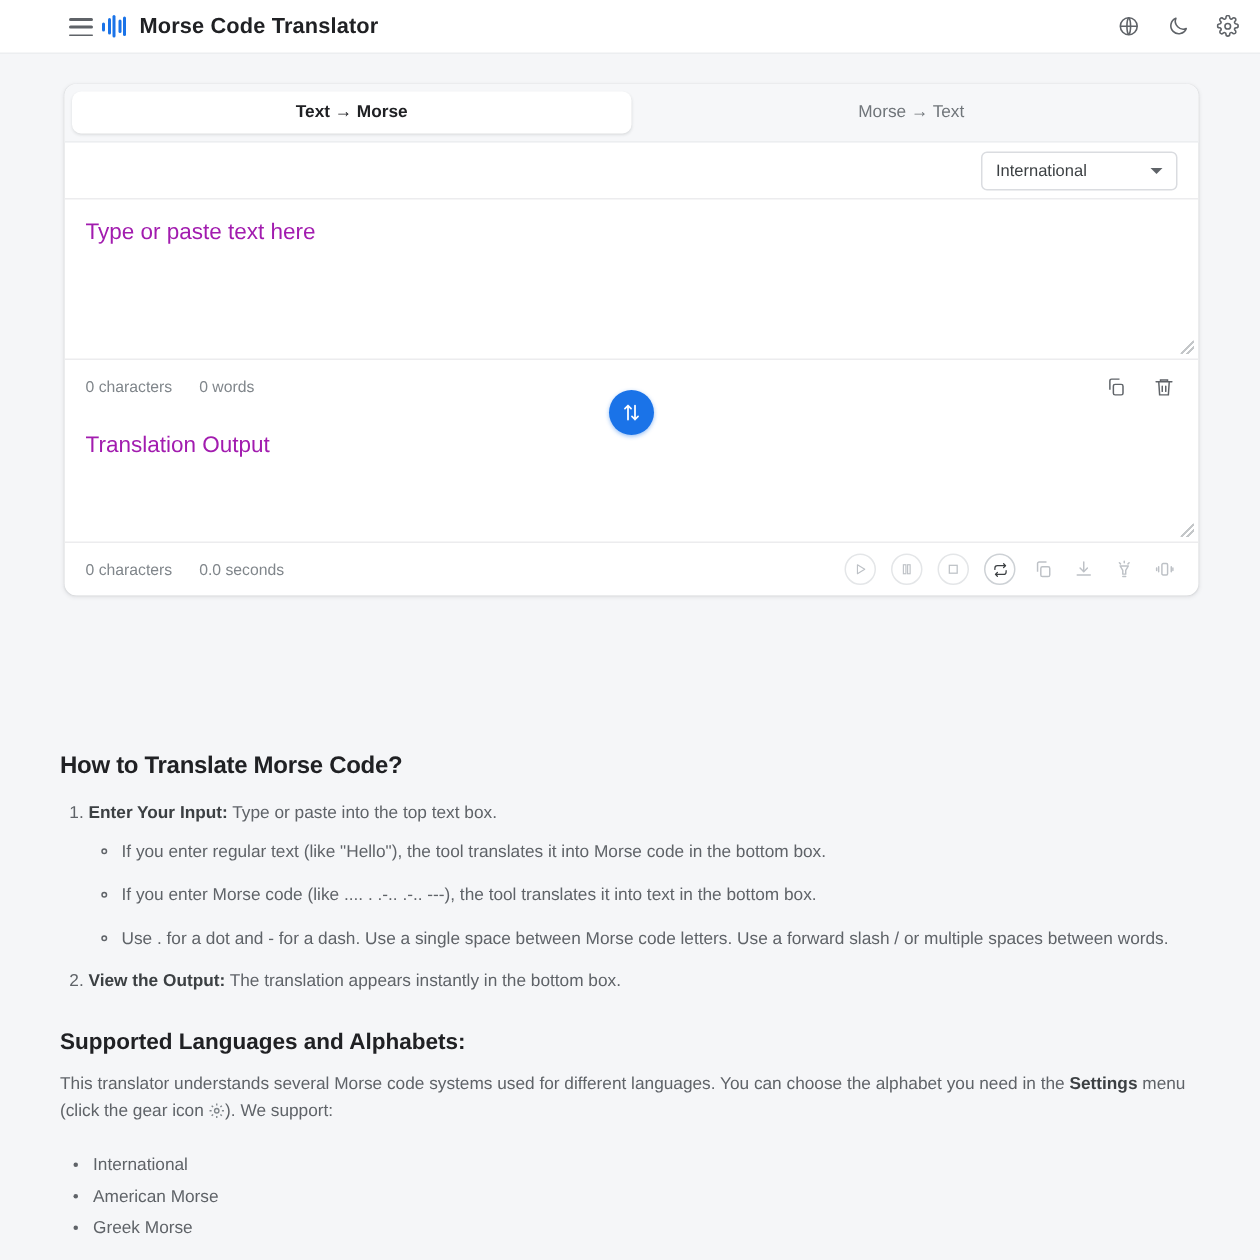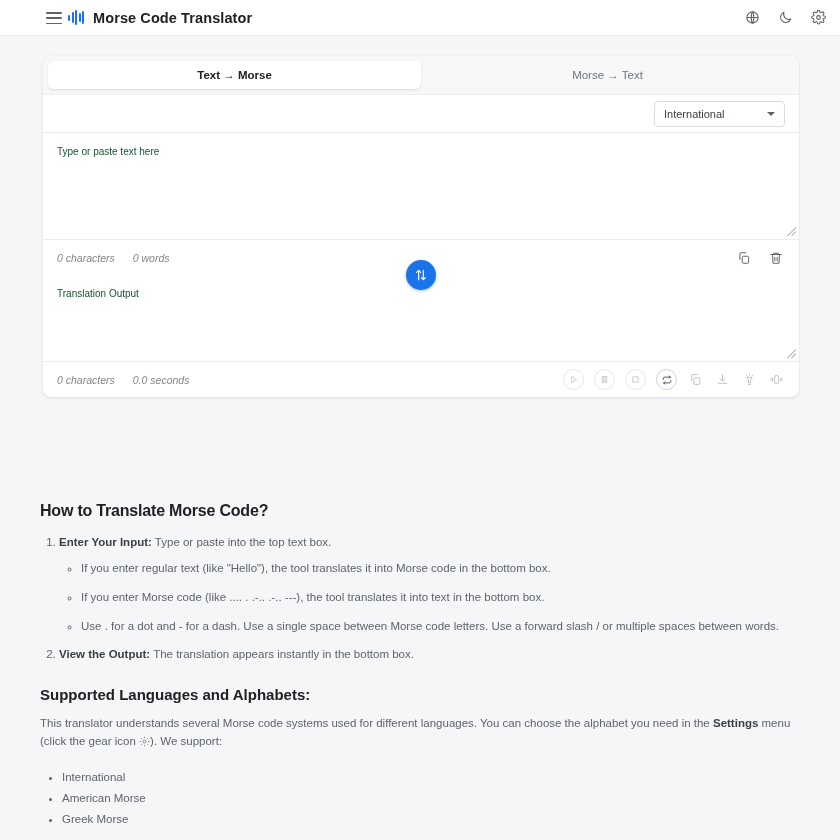--- a/index.html
+++ b/index.html
@@ -69,33 +69,32 @@
     font-size: 11px; color: #3c4043; cursor: pointer;
   }
   .select .caret { margin-left: auto; width: 0; height: 0;
     border-left: 4px solid transparent; border-right: 4px solid transparent;
     border-top: 4px solid #5f6368; }
 
   .divider { height: 1px; background: #ececee; }
 
   .textzone { position: relative; height: 106px; padding: 13px 14px 0 14px; }
   .textzone.out { height: 86px; }
-  .ph { font-size: 10px; color: #14532d; }
+  .ph { font-size: 15px; color: #a21caf; }
   .resize {
     position: absolute; right: 3px; bottom: 3px; width: 9px; height: 9px;
     background:
       linear-gradient(135deg, transparent 45%, #c4c7c9 45%, #c4c7c9 56%, transparent 56%),
       linear-gradient(135deg, transparent 70%, #c4c7c9 70%, #c4c7c9 81%, transparent 81%);
     cursor: nwse-resize;
   }
 
   .footerbar {
     height: 36px; display: flex; align-items: center; padding: 0 14px;
     border-top: 1px solid #ececee;
-    font-style: italic;
   }
   .meta { font-size: 10.5px; color: #80868b; margin-right: 18px; }
   .f-actions { margin-left: auto; display: flex; align-items: center; gap: 14px; }
   .f-actions.out { gap: 10px; }
   .rbtn {
     width: 21px; height: 21px; border-radius: 50%; border: 1px solid #e4e6e8;
     display: inline-flex; align-items: center; justify-content: center;
     color: #bdc1c6; cursor: pointer; background: #fff;
   }
   .rbtn.on { color: #3c4043; border-color: #cdd1d5; }

